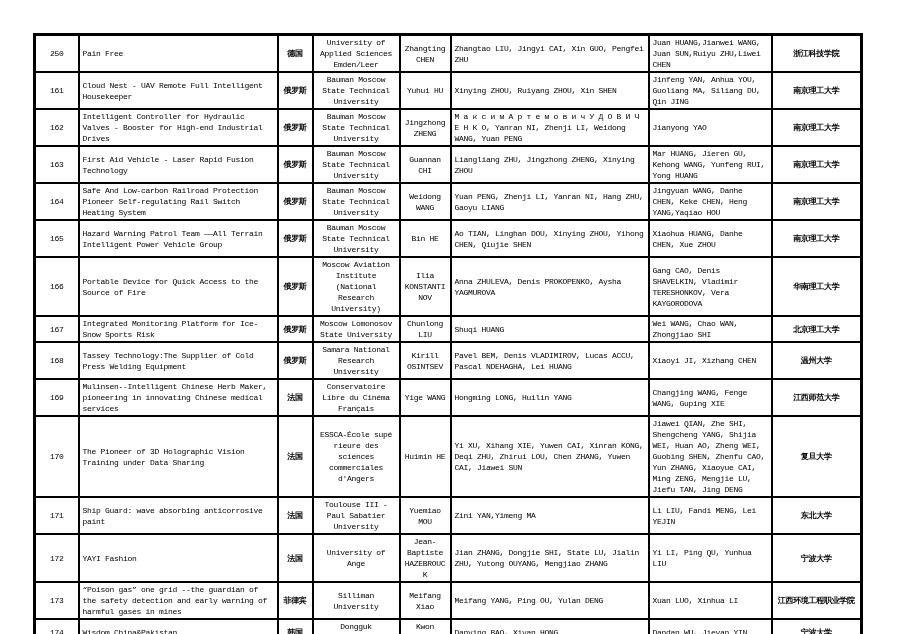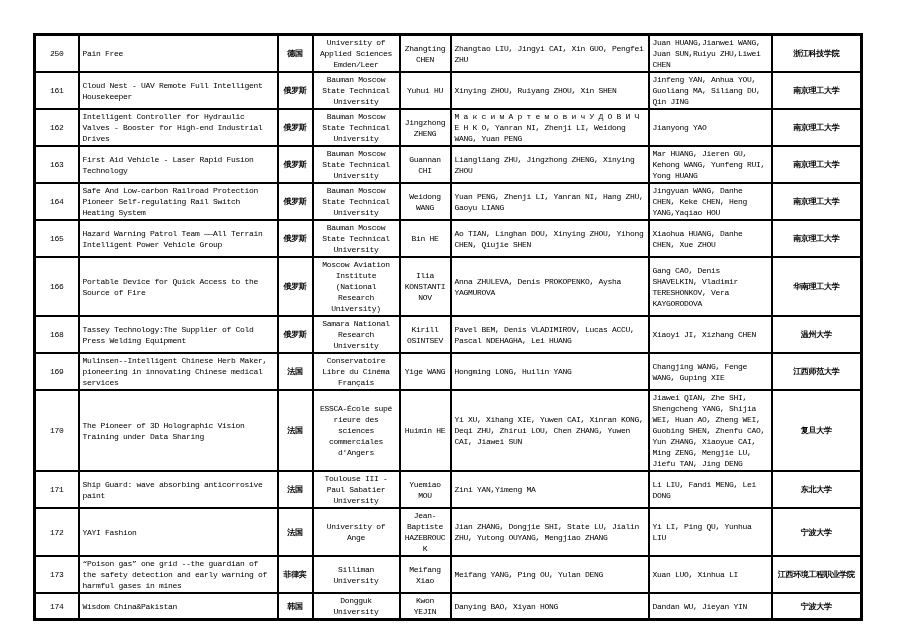--- a/index.html
+++ b/index.html
@@ -135,20 +135,30 @@
           <td class="al-c">166</td>
           <td class="al-l">Portable Device for Quick Access to the Source of Fire</td>
           <td class="al-c cjk">俄罗斯</td>
           <td class="al-c">Moscow Aviation Institute (National Research University)</td>
           <td class="al-c">Ilia KONSTANTINOV</td>
           <td class="al-l">Anna ZHULEVA, Denis PROKOPENKO, Aysha YAGMUROVA</td>
           <td class="al-l">Gang CAO, Denis SHAVELKIN, Vladimir TERESHONKOV, Vera KAYGORODOVA</td>
           <td class="al-c cjk">华南理工大学</td>
         </tr>
         <tr>
+          <td class="al-c">167</td>
+          <td class="al-l">Integrated Monitoring Platform for Ice-Snow Sports Risk</td>
+          <td class="al-c cjk">俄罗斯</td>
+          <td class="al-c">Moscow Lomonosov State University</td>
+          <td class="al-c">Chunlong LIU</td>
+          <td class="al-l">Shuqi HUANG</td>
+          <td class="al-l">Wei WANG, Chao WAN, Zhongjiao SHI</td>
+          <td class="al-c cjk">北京理工大学</td>
+        </tr>
+        <tr>
           <td class="al-c">168</td>
           <td class="al-l">Tassey Technology:The Supplier of  Cold Press Welding Equipment</td>
           <td class="al-c cjk">俄罗斯</td>
           <td class="al-c">Samara National Research University</td>
           <td class="al-c">Kirill OSINTSEV</td>
           <td class="al-l">Pavel BEM, Denis VLADIMIROV, Lucas ACCU, Pascal NDEHAGHA, Lei HUANG</td>
           <td class="al-l">Xiaoyi JI, Xizhang CHEN</td>
           <td class="al-c cjk">温州大学</td>
         </tr>
         <tr>
@@ -171,21 +181,21 @@
           <td class="al-l">Jiawei QIAN, Zhe SHI, Shengcheng YANG, Shijia WEI, Huan AO, Zheng WEI, Guobing SHEN, Zhenfu CAO, Yun ZHANG, Xiaoyue CAI, Ming ZENG, Mengjie LU, Jiefu TAN, Jing DENG</td>
           <td class="al-c cjk">复旦大学</td>
         </tr>
         <tr>
           <td class="al-c">171</td>
           <td class="al-l">Ship Guard: wave absorbing anticorrosive paint</td>
           <td class="al-c cjk">法国</td>
           <td class="al-c">Toulouse III - Paul Sabatier University</td>
           <td class="al-c">Yuemiao MOU</td>
           <td class="al-l">Zini YAN,Yimeng MA</td>
-          <td class="al-l">Li LIU, Fandi MENG, Lei DONG</td>
+          <td class="al-l">Li LIU, Fandi MENG, Lei YEJIN</td>
           <td class="al-c cjk">东北大学</td>
         </tr>
         <tr>
           <td class="al-c">172</td>
           <td class="al-l">YAYI Fashion</td>
           <td class="al-c cjk">法国</td>
           <td class="al-c">University of Ange</td>
           <td class="al-c">Jean-Baptiste HAZEBROUCK</td>
           <td class="al-l">Jian ZHANG, Dongjie SHI, State LU, Jialin ZHU, Yutong OUYANG, Mengjiao ZHANG</td>
           <td class="al-l">Yi LI, Ping QU, Yunhua LIU</td>

